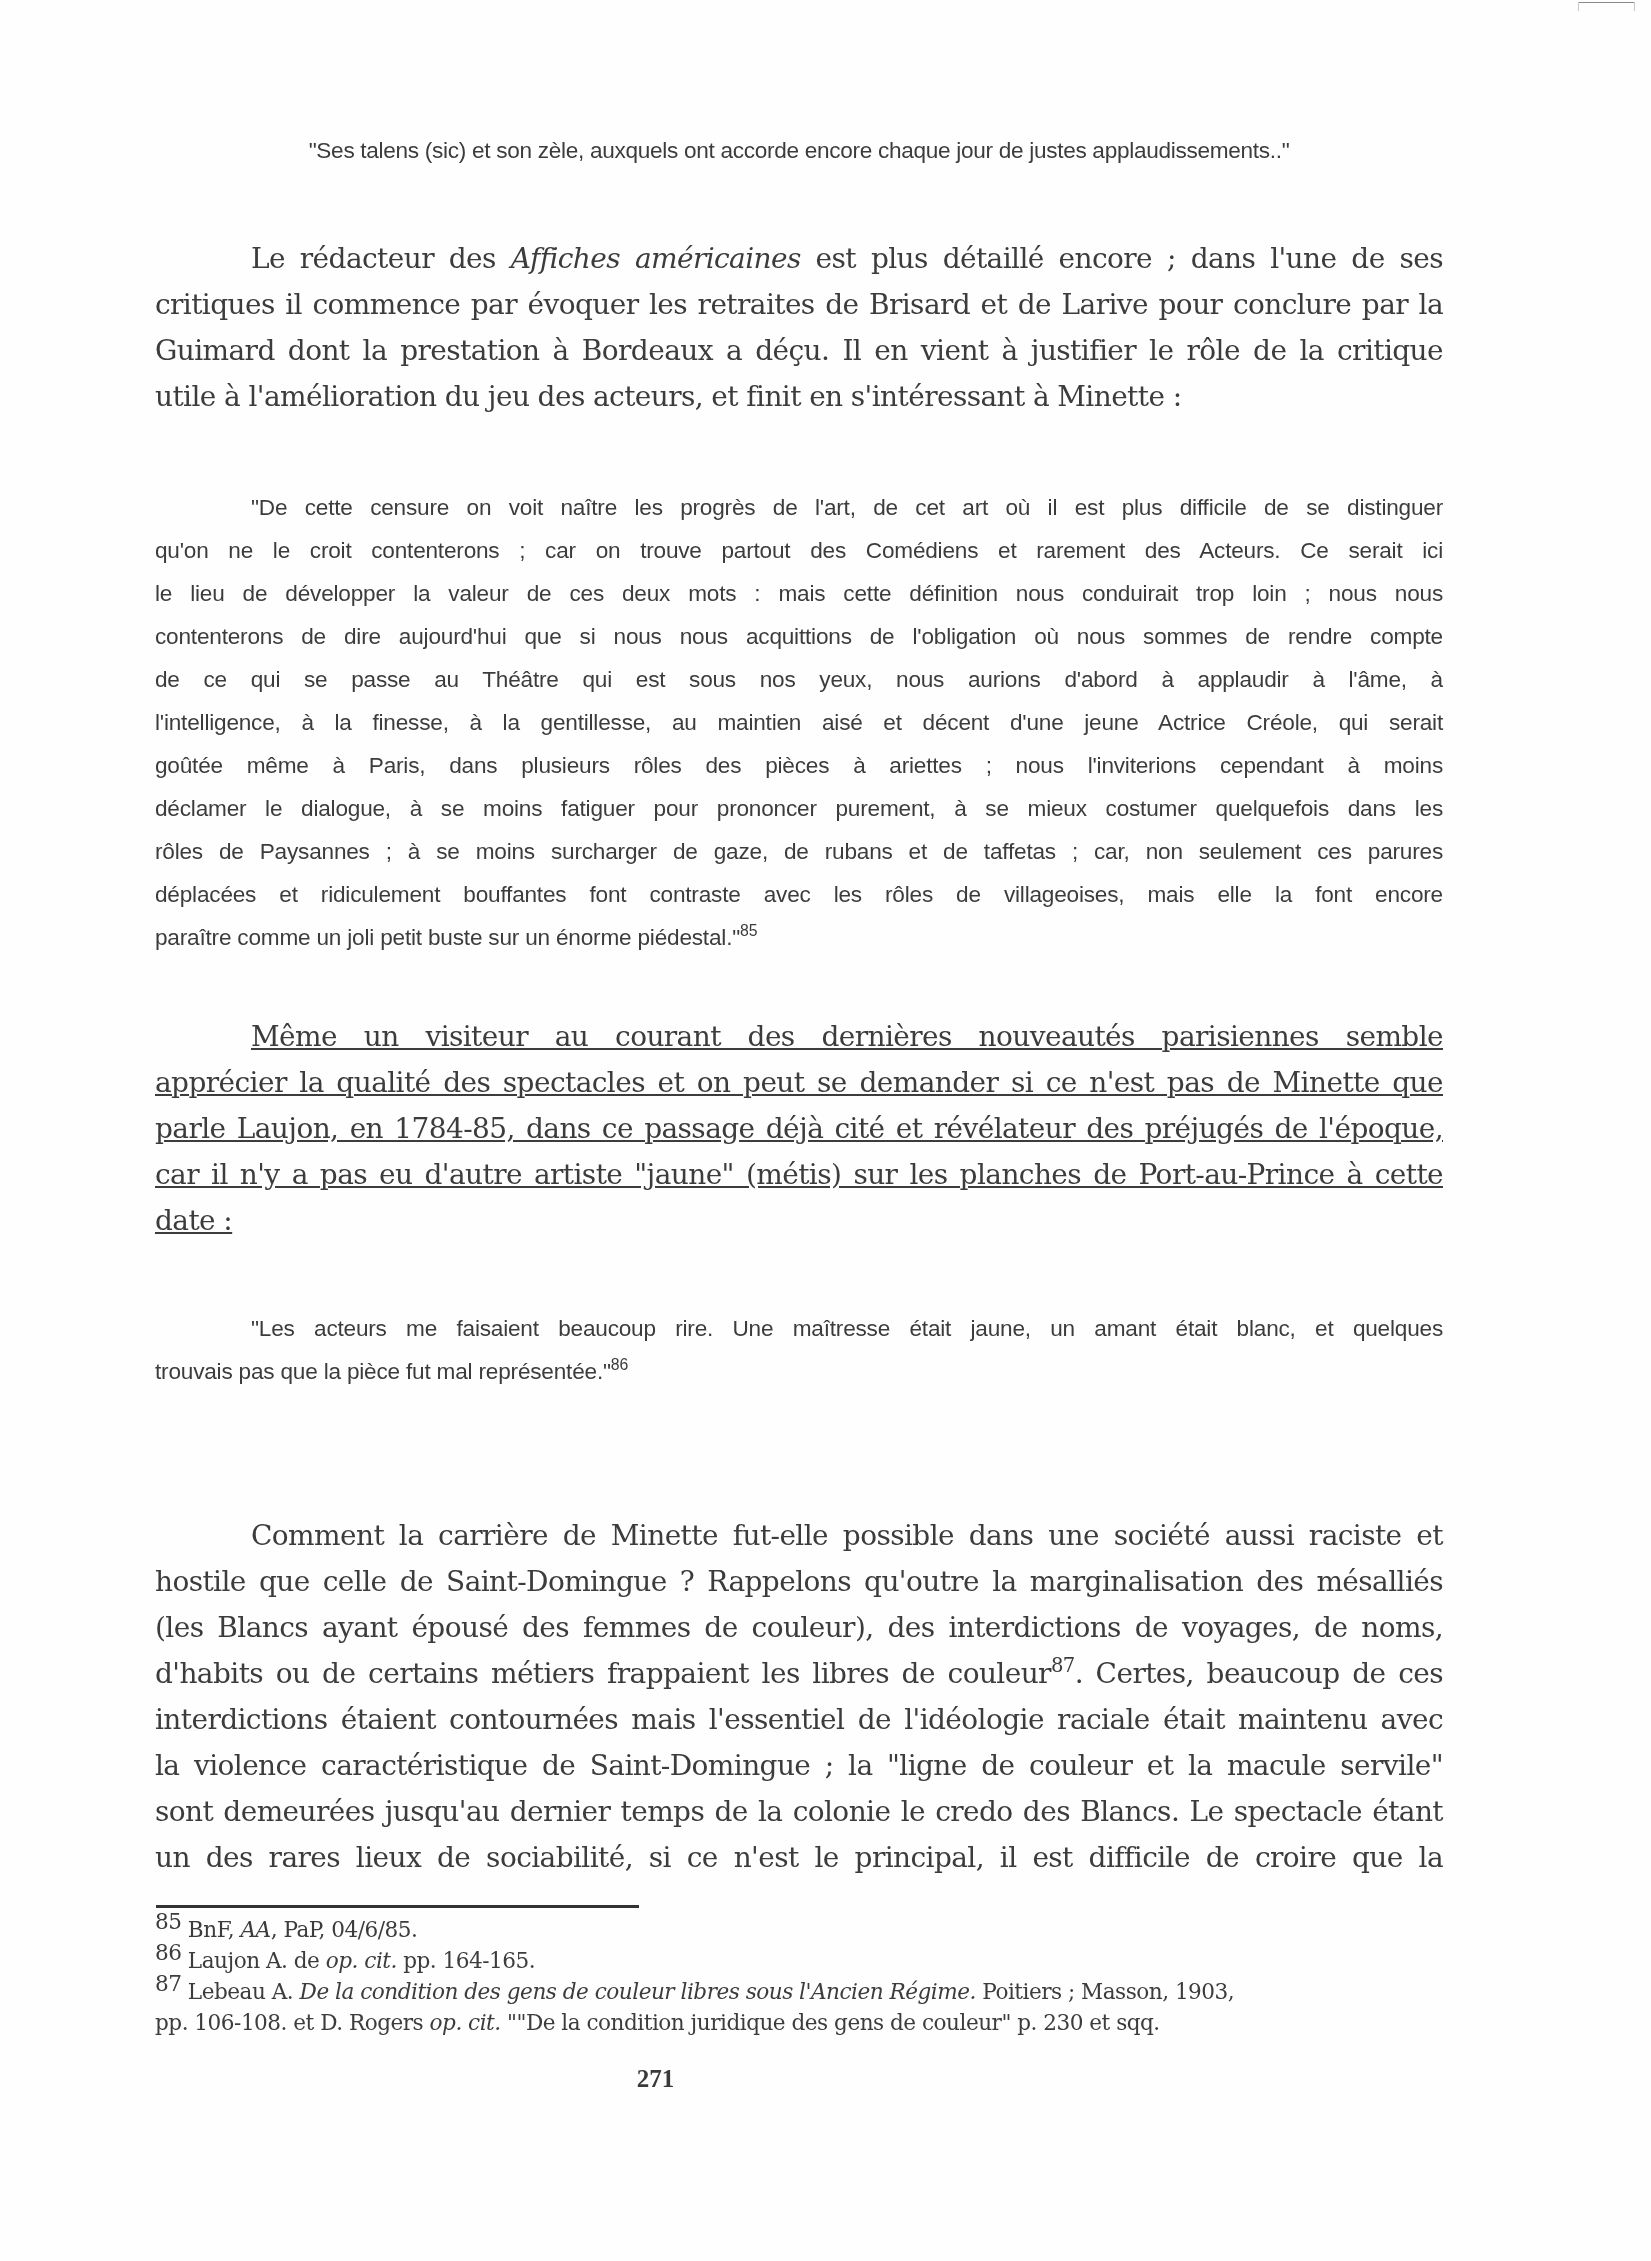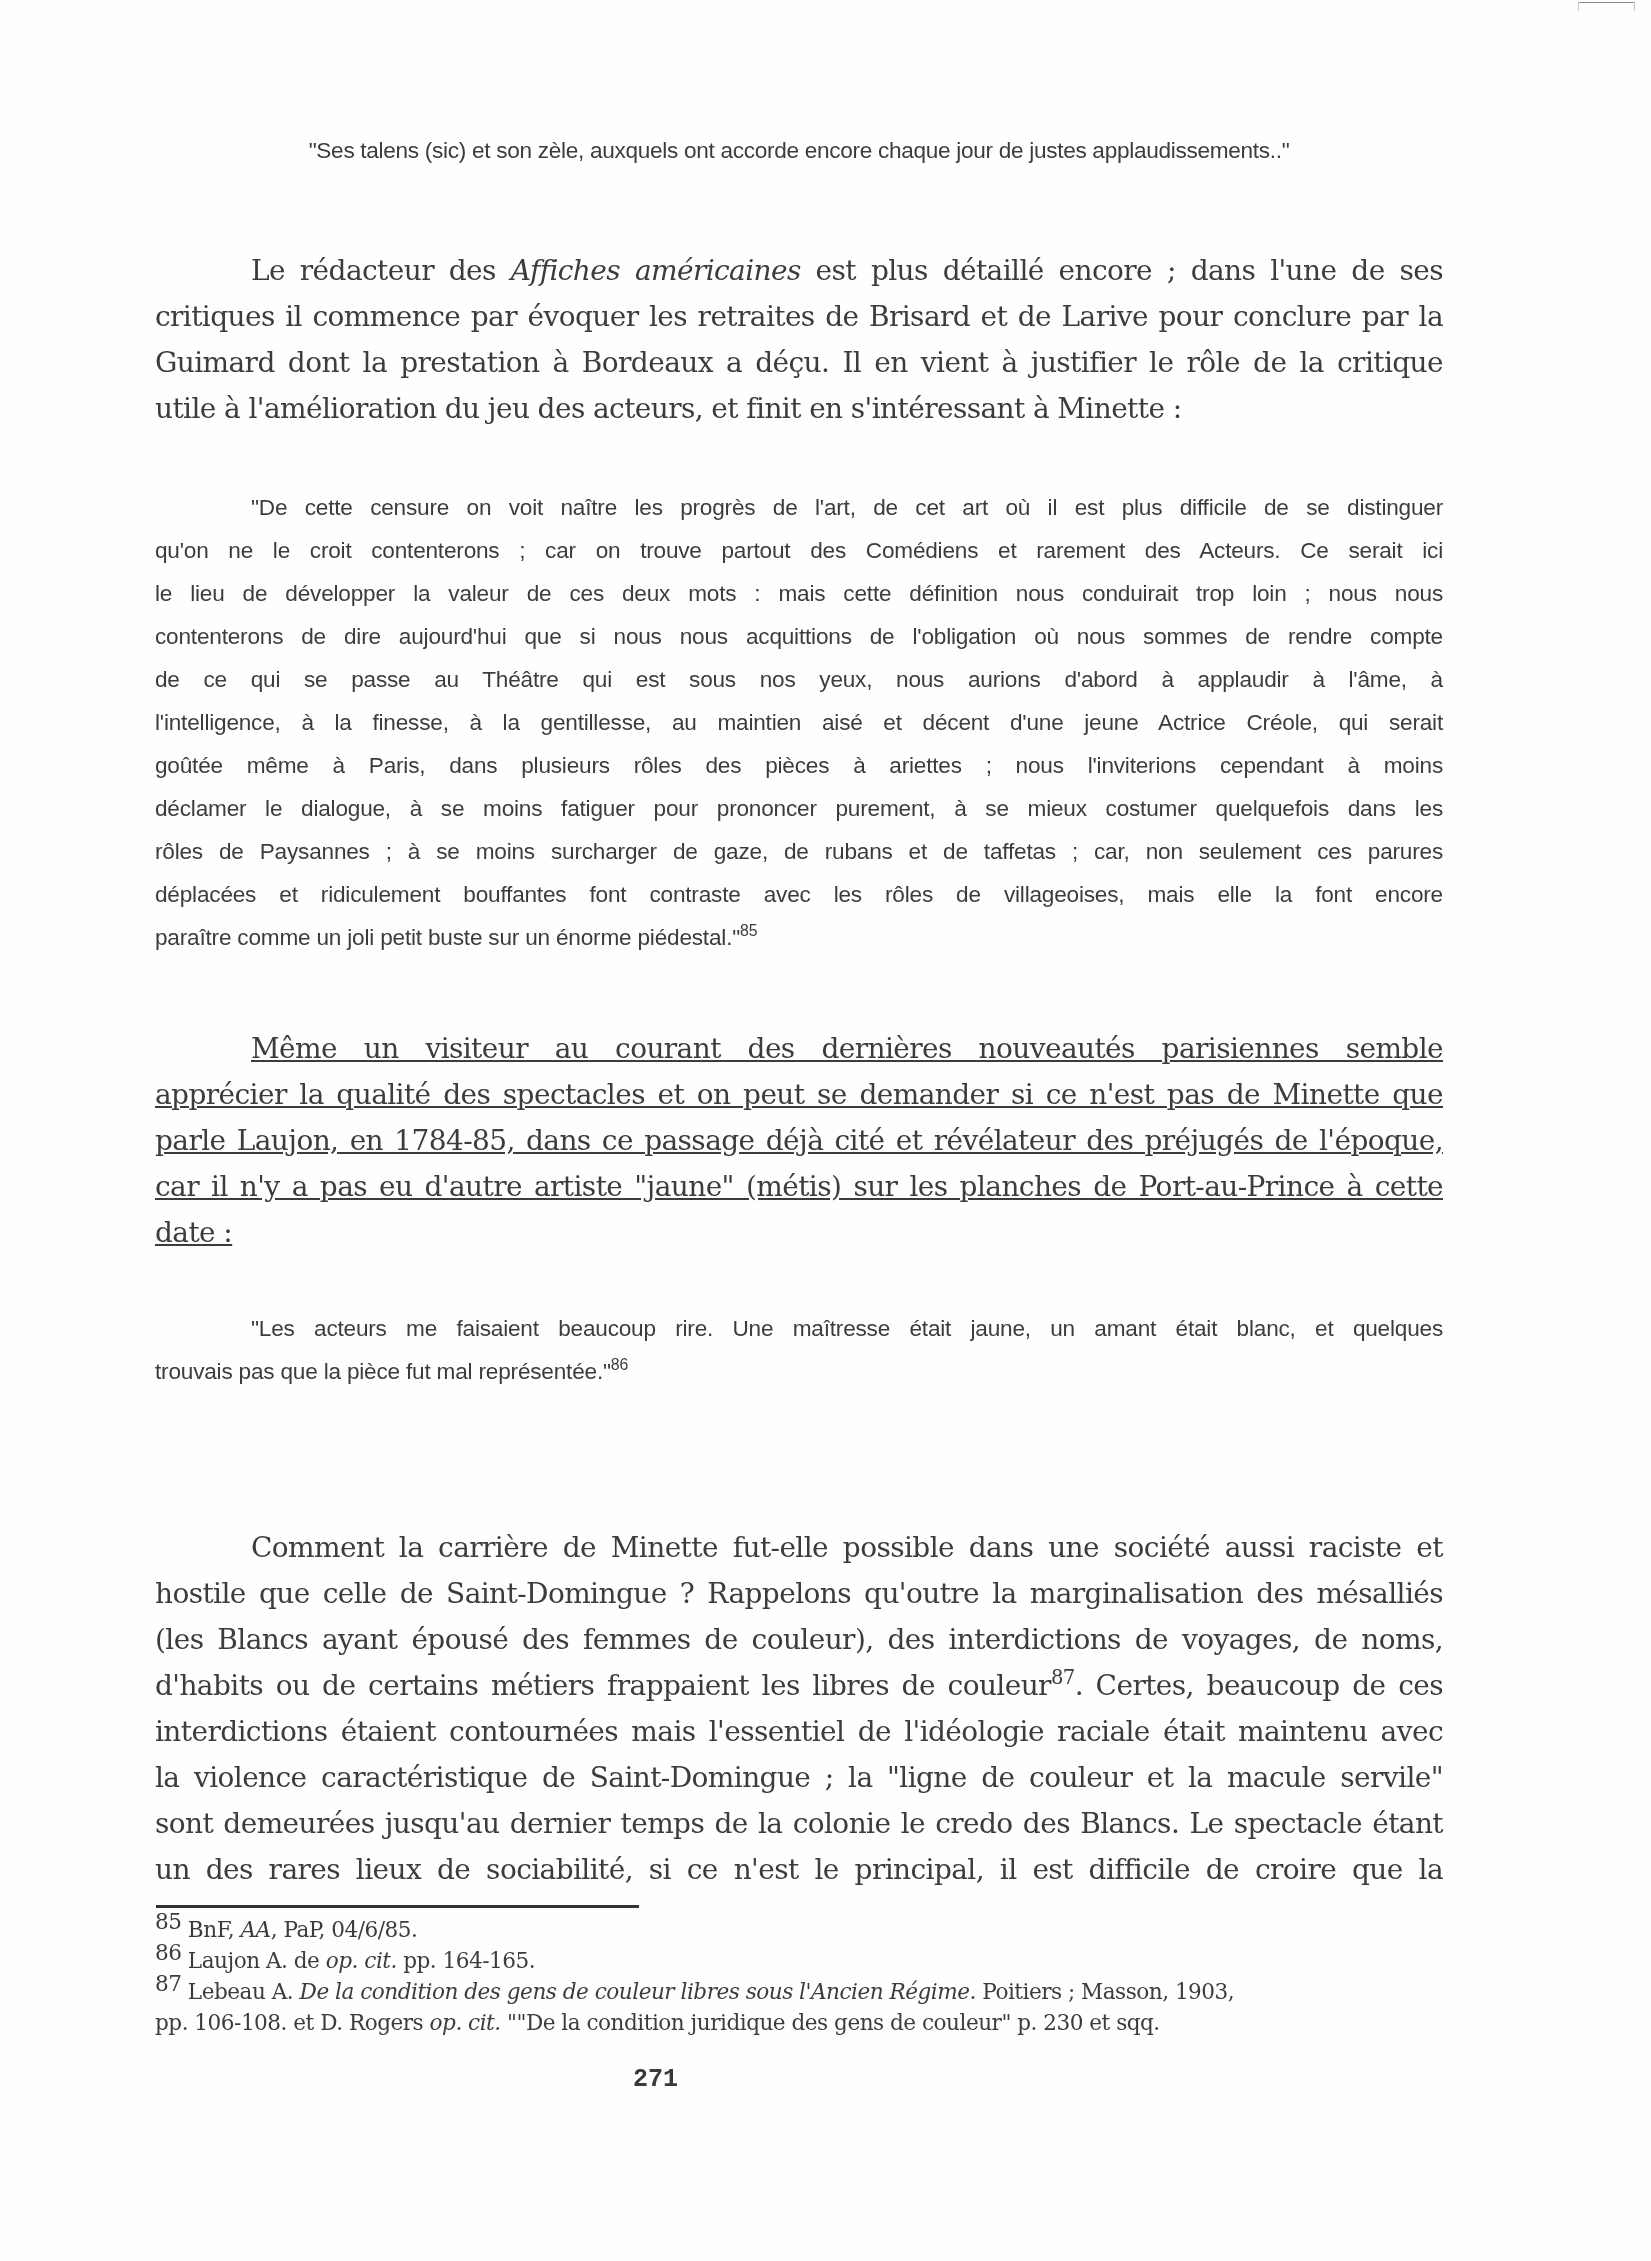--- a/index.html
+++ b/index.html
@@ -8,36 +8,36 @@
   .corner-mark { position: absolute; left: 1578px; top: 1.9px; width: 57px; height: 1.4px; background: #8a8a8a; }
   .corner-mark::before, .corner-mark::after { content: ""; position: absolute; top: 0; width: 1px; height: 8.7px; background: #c8c8c8; }
   .corner-mark::before { left: 0; } .corner-mark::after { right: 0; }
 
   .block { position: absolute; left: 155px; width: 1288px; }
   .line { display: block; white-space: nowrap; text-align: justify; text-align-last: justify; }
   .line.last { text-align-last: left; }
   .line.center { text-align: center; text-align-last: center; }
 
   
-  .body-para { font-family: "DejaVu Serif", serif; font-size: 28px; line-height: 46px; letter-spacing: -0.6px; margin-top: 12px; }
+  .body-para { font-family: "DejaVu Serif", serif; font-size: 28px; line-height: 46px; letter-spacing: -0.6px; }
   .body-para .indent { padding-left: 96px; }
 
   
   .quote { font-family: "Liberation Sans", sans-serif; font-size: 22.6px; line-height: 43px; letter-spacing: -0.2px; }
   .quote .indent { padding-left: 96px; }
 
   .sup { font-size: 0.7em; vertical-align: 0.55em; line-height: 0; }
   em { font-style: italic; }
 
   .footnote-rule { position: absolute; left: 156px; top: 1905px; width: 483px; height: 3.4px; background: #333; }
   .footnotes { position: absolute; left: 155px; top: 1904px; width: 1288px; font-family: "DejaVu Serif", serif; font-size: 21.6px; line-height: 31px; letter-spacing: -0.5px; }
   .fn-num { font-size: 21.6px; vertical-align: 0.35em; line-height: 0; }
   .fn { display: block; white-space: nowrap; }
   .fn87 .l2 { display: block; }
-  .page-number { position: absolute; left: 0; width: 1311px; top: 2065px; text-align: center; font-family: Liberation Mono, monospace; font-size: 25px; font-weight: bold; color: #3a3a3a; }
+  .page-number { position: absolute; left: 0; width: 1311px; top: 2065px; text-align: center; font-family: Liberation Serif, serif; font-size: 25px; font-weight: bold; color: #3a3a3a; }
 </style>
 </head>
 <body>
 
 <div class="page">
   <div class="corner-mark"></div>
 
   <div class="block quote" style="top:129px;">
     <span class="line center" style="letter-spacing:-0.3px;">"Ses talens (sic) et son zèle, auxquels ont accorde encore chaque jour de justes applaudissements.."</span>
   </div>

